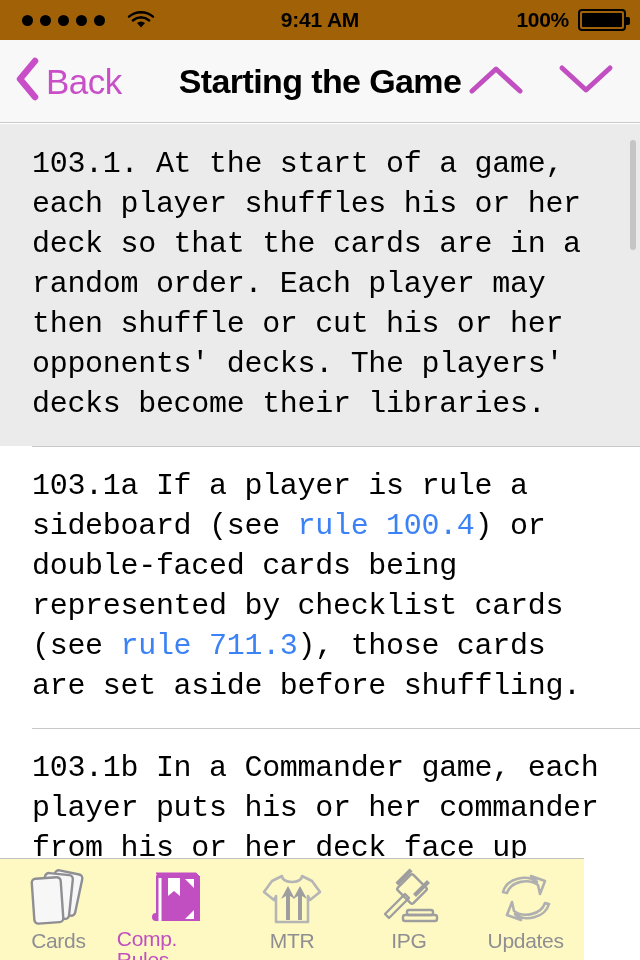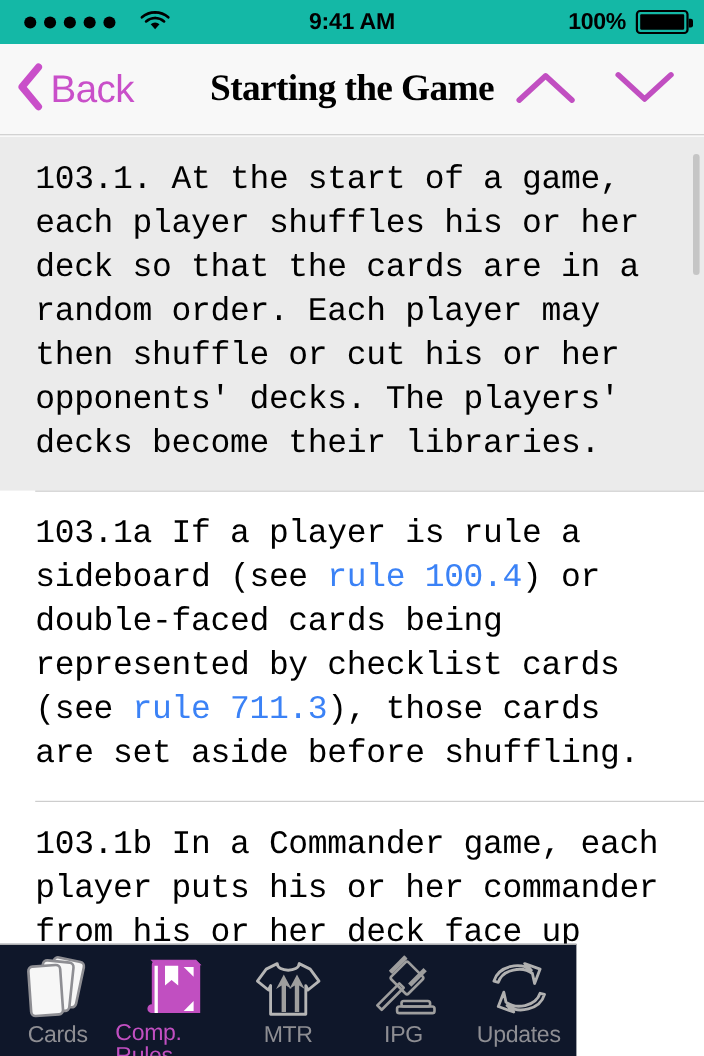--- a/index.html
+++ b/index.html
@@ -21,21 +21,21 @@
     overflow: hidden;
     background: #ffffff;
   }
 
   
   .status-bar {
     position: absolute;
     top: 0; left: 0;
     width: 640px;
     height: 40px;
-    background: #14b8a6;
+    background: #a16207;
     display: flex;
     align-items: center;
     box-sizing: border-box;
     padding: 0 14px;
   }
   .status-left {
     display: flex;
     align-items: center;
     flex: 0 0 auto;
     width: 210px;
@@ -137,21 +137,20 @@
   }
   .nav-title {
     position: absolute;
     left: 0; right: 0;
     text-align: center;
     font-size: 34px;
     font-weight: bold;
     color: #000;
     letter-spacing: -0.6px;
     pointer-events: none;
-    font-family: Liberation Serif, serif;
   }
   .nav-arrows {
     margin-left: auto;
     display: flex;
     align-items: center;
     gap: 34px;
     margin-right: 26px;
     flex: 0 0 auto;
     z-index: 2;
   }
@@ -207,23 +206,23 @@
     width: 6px;
     height: 110px;
     background: #c5c5c5;
     border-radius: 3px;
   }
 
   
   .tab-bar {
     position: absolute;
     bottom: 0; left: 0;
-    width: 524px;
+    width: 584px;
     height: 102px;
-    background: #0f172a;
+    background: #fef9c3;
     border-top: 1px solid #c0c0c0;
     box-sizing: border-box;
     display: flex;
     align-items: stretch;
   }
   .tab-item {
     flex: 1 1 0;
     display: flex;
     flex-direction: column;
     align-items: center;

